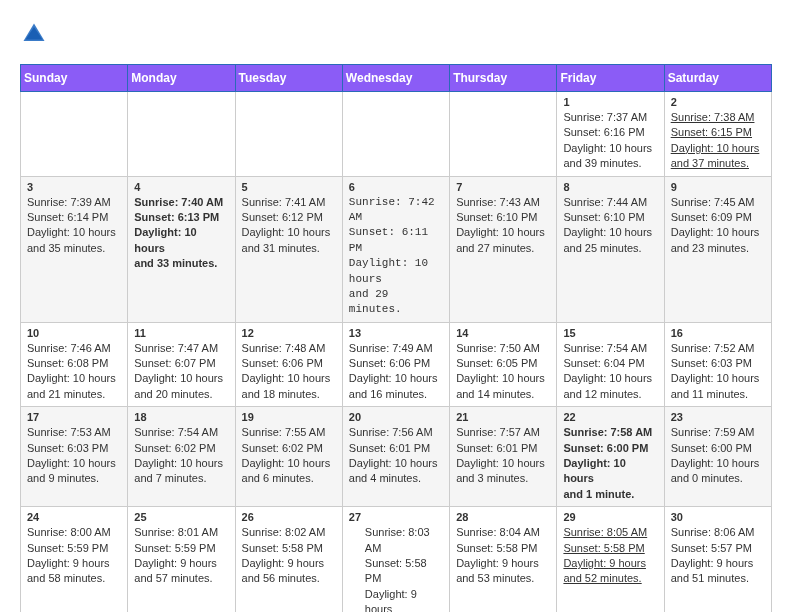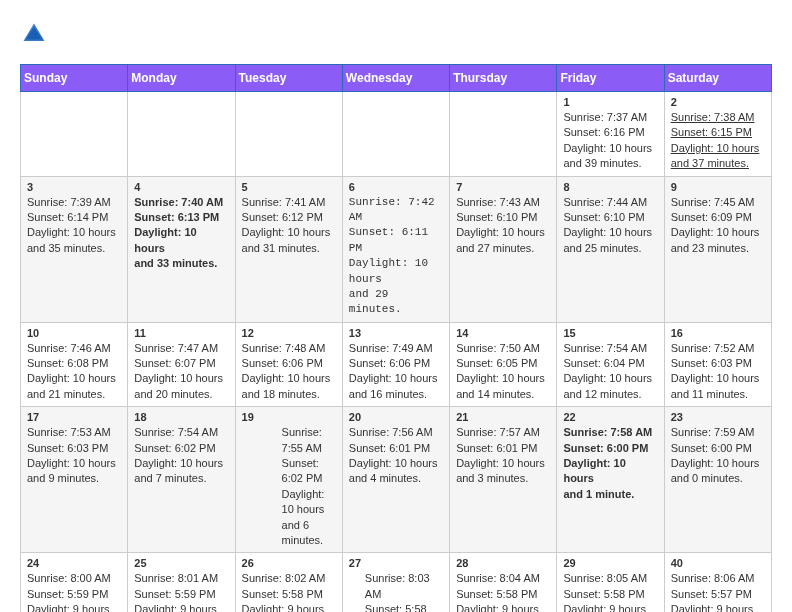--- a/index.html
+++ b/index.html
@@ -258,21 +258,21 @@
         </td>
         <td>
           <span class="day-number">18</span>
           <div class="day-info" style="white-space: pre-line;">Sunrise: 7:54 AM
 Sunset: 6:02 PM
 Daylight: 10 hours
 and 7 minutes.</div>
         </td>
         <td>
           <span class="day-number">19</span>
-          <div class="day-info" style="white-space: pre-line; margin-left: 40px;">Sunrise: 7:55 AM
+          <div class="day-info" style="white-space: pre-line;">Sunrise: 7:55 AM
 Sunset: 6:02 PM
 Daylight: 10 hours
 and 6 minutes.</div>
         </td>
         <td>
           <span class="day-number">20</span>
           <div class="day-info" style="white-space: pre-line;">Sunrise: 7:56 AM
 Sunset: 6:01 PM
 Daylight: 10 hours
 and 4 minutes.</div>
@@ -330,27 +330,27 @@
         </td>
         <td>
           <span class="day-number">28</span>
           <div class="day-info" style="white-space: pre-line;">Sunrise: 8:04 AM
 Sunset: 5:58 PM
 Daylight: 9 hours
 and 53 minutes.</div>
         </td>
         <td>
           <span class="day-number">29</span>
-          <div class="day-info" style="white-space: pre-line;">Sunrise: 8:05 AM
+          <div class="day-info" style="white-space: pre-line; text-decoration: underline;">Sunrise: 8:05 AM
 Sunset: 5:58 PM
 Daylight: 9 hours
 and 52 minutes.</div>
         </td>
         <td>
-          <span class="day-number">40</span>
+          <span class="day-number">30</span>
           <div class="day-info" style="white-space: pre-line;">Sunrise: 8:06 AM
 Sunset: 5:57 PM
 Daylight: 9 hours
 and 51 minutes.</div>
         </td>
       </tr>
     </tbody>
 </table>
 
 </body></html>

